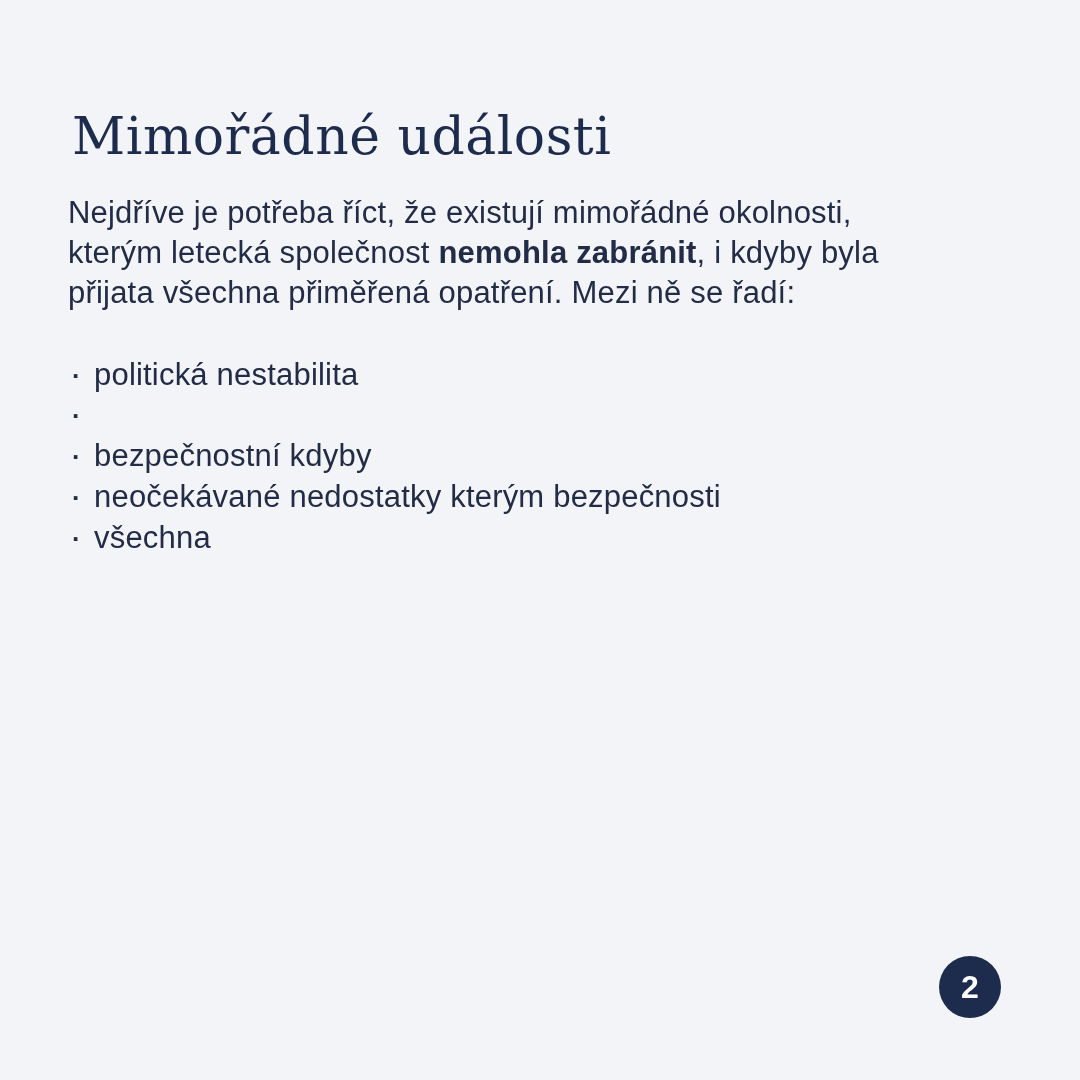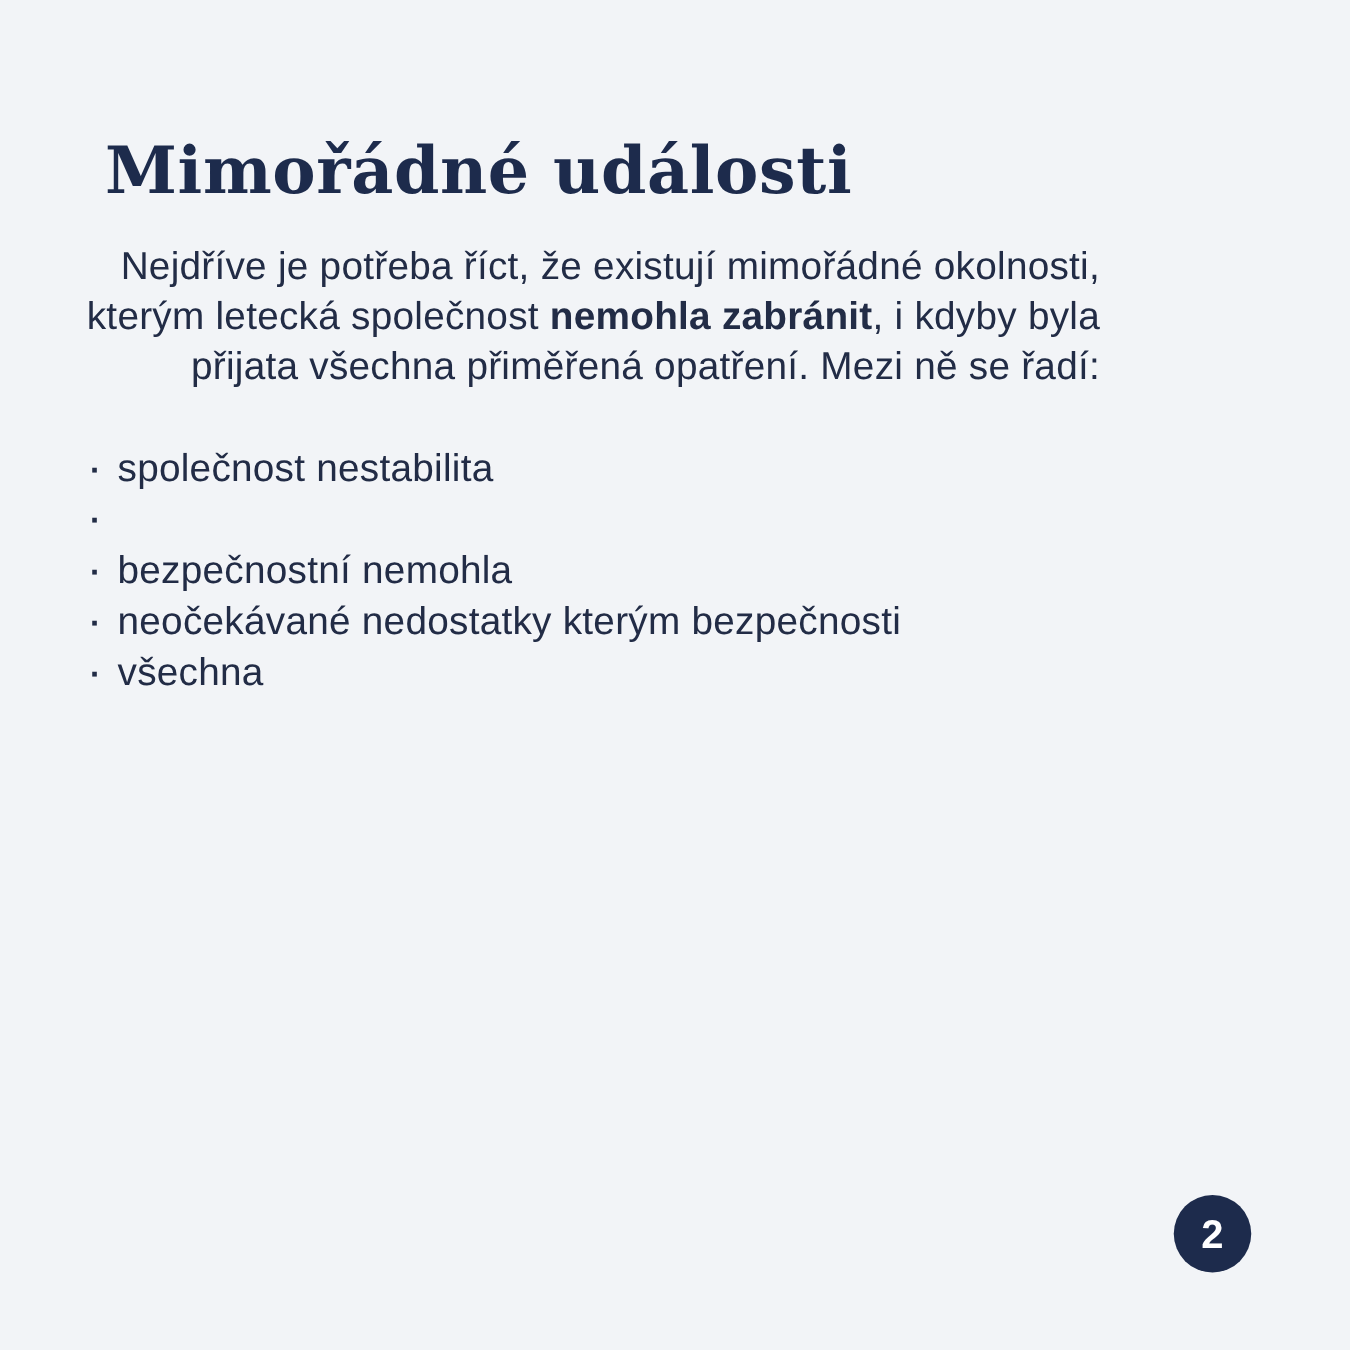--- a/index.html
+++ b/index.html
@@ -20,34 +20,33 @@
     inset: 0;
   }
   .content {
     position: absolute;
     left: 68px;
     top: 108px;
     width: 812px;
   }
   h1.title {
     font-family: "DejaVu Serif", "Liberation Serif", serif;
-    font-weight: 700;
+    font-weight: 400;
     font-size: 52px;
     line-height: 1.1;
     color: #1d2b4c;
-    margin: 0 0 28px 16px;
+    margin: 0 0 28px 4px;
     letter-spacing: 0.5px;
   }
   .paragraph {
     font-size: 31px;
     line-height: 40px;
     margin: 0;
     color: #222c46;
     letter-spacing: 0.2px;
-    text-align: right;
   }
   .paragraph .bold {
     font-weight: 700;
   }
   .bullet-list {
     list-style: none;
     margin: 42px 0 0 0;
     padding: 0;
     font-size: 31px;
     line-height: 40px;
@@ -84,28 +83,28 @@
 </head>
 <body>
 
 <div class="slide">
   <div class="content">
     <h1 class="title">Mimořádné události</h1>
     <p class="paragraph"><span>Nejdříve je potřeba říct, že existují mimořádné okolnosti, kterým letecká společnost </span><span class="bold">nemohla zabránit</span><span>, i kdyby byla přijata všechna přiměřená opatření. Mezi ně se řadí:</span></p>
     <ul class="bullet-list">
       <li>
           <span class="bullet-marker">·</span>
-          <span>společnost nestabilita</span>
+          <span>politická nestabilita</span>
         </li>
       <li>
           <span class="bullet-marker">·</span>
         </li>
       <li>
           <span class="bullet-marker">·</span>
-          <span>bezpečnostní nemohla</span>
+          <span>bezpečnostní kdyby</span>
         </li>
       <li>
           <span class="bullet-marker">·</span>
           <span>neočekávané nedostatky kterým bezpečnosti</span>
         </li>
       <li>
           <span class="bullet-marker">·</span>
           <span>všechna</span>
         </li>
     </ul>

